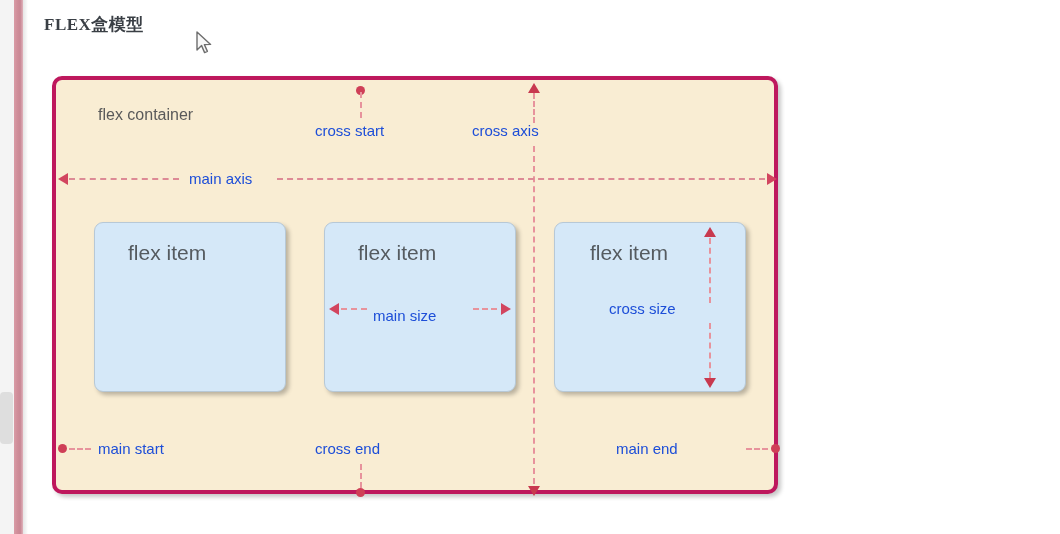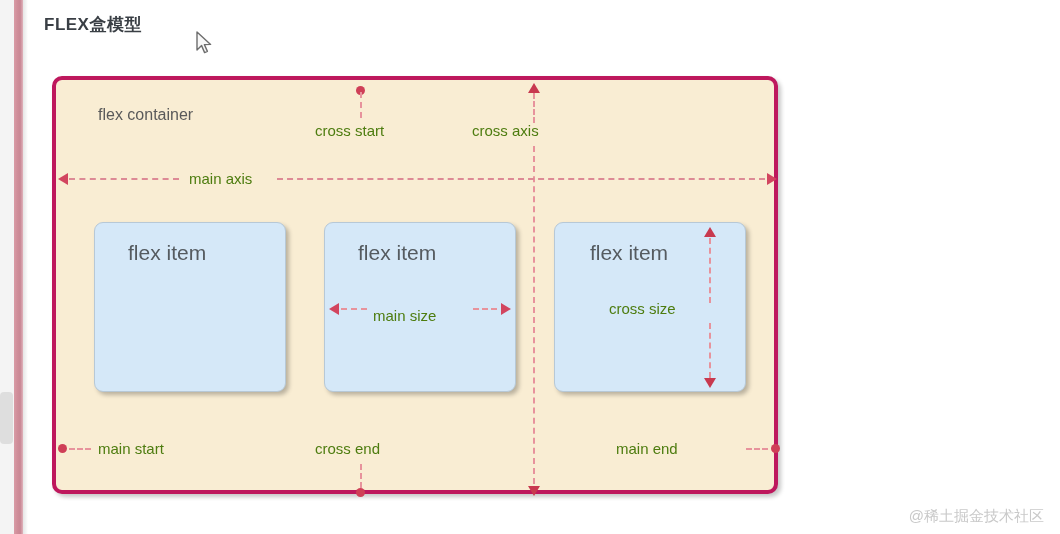--- a/index.html
+++ b/index.html
@@ -47,20 +47,21 @@
 
   
   .page-title {
     position: absolute;
     left: 44px; top: 13px;
     font-size: 17px;
     font-weight: bold;
     color: #3a3f45;
     letter-spacing: 0.5px;
     white-space: nowrap;
+    font-family: Liberation Serif, serif;
   }
 
   
   .cursor {
     position: absolute;
     left: 196px; top: 31px;
     width: 18px; height: 26px;
   }
 
   
@@ -100,21 +101,21 @@
     position: absolute;
     left: 33px; top: 18px;
     font-size: 21px;
     color: #555b60;
   }
   .item-label.centred { left: 0; width: 100%; text-align: center; }
 
   
   .anno-text {
     position: absolute;
-    color: #4d7c0f;
+    color: #1d4ed8;
     font-size: 15px;
     white-space: nowrap;
   }
 
   
   .hdash {
     position: absolute;
     height: 0;
     border-top: 2px dashed #e7939c;
   }
@@ -235,15 +236,14 @@
     <div class="anno-text" style="left:259px; top:360px;">cross end</div>
     <div class="vdash" style="left:304px; top:384px; height:24px;"></div>
     <div class="dot" style="left:300px; top:408px;"></div>
 
     <div class="anno-text" style="left:560px; top:360px;">main end</div>
     <div class="hdash" style="left:690px; top:368px; width:22px;"></div>
     <div class="dot" style="left:715px; top:364px;"></div>
 
   </div>
 
-  <div class="watermark">@稀土掘金技术社区</div>
 
 </div>
 
 </body></html>

